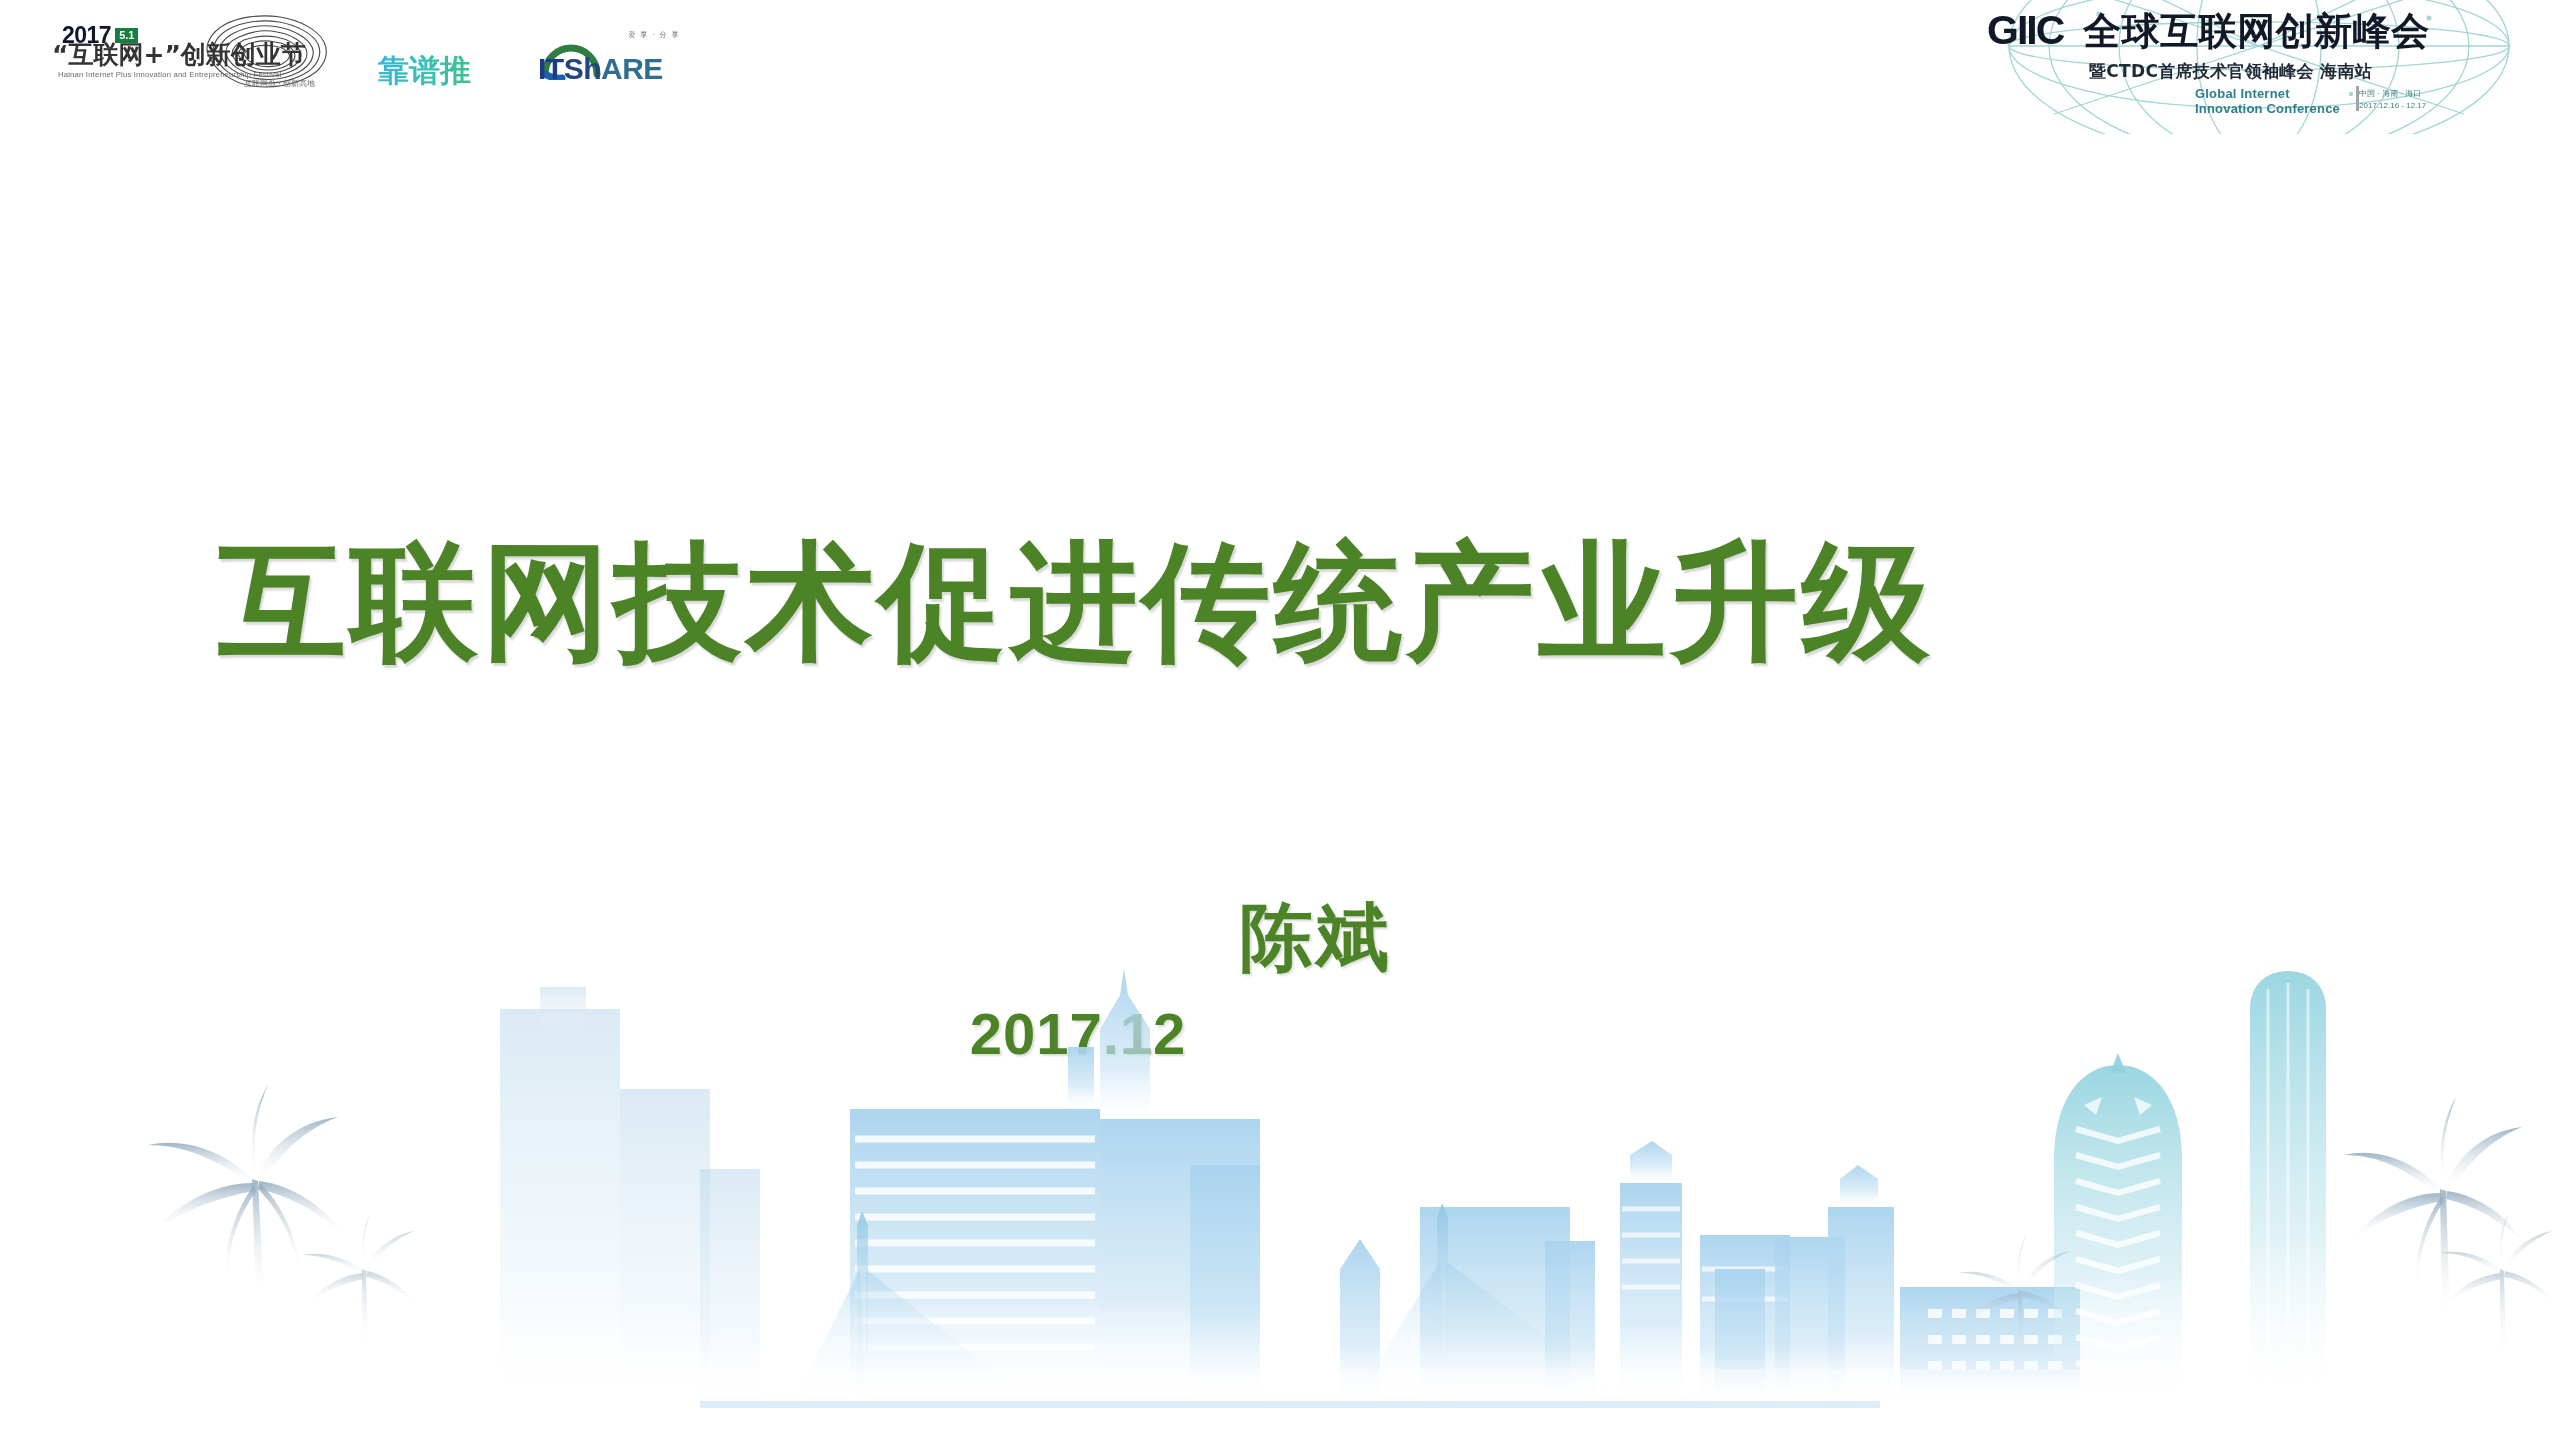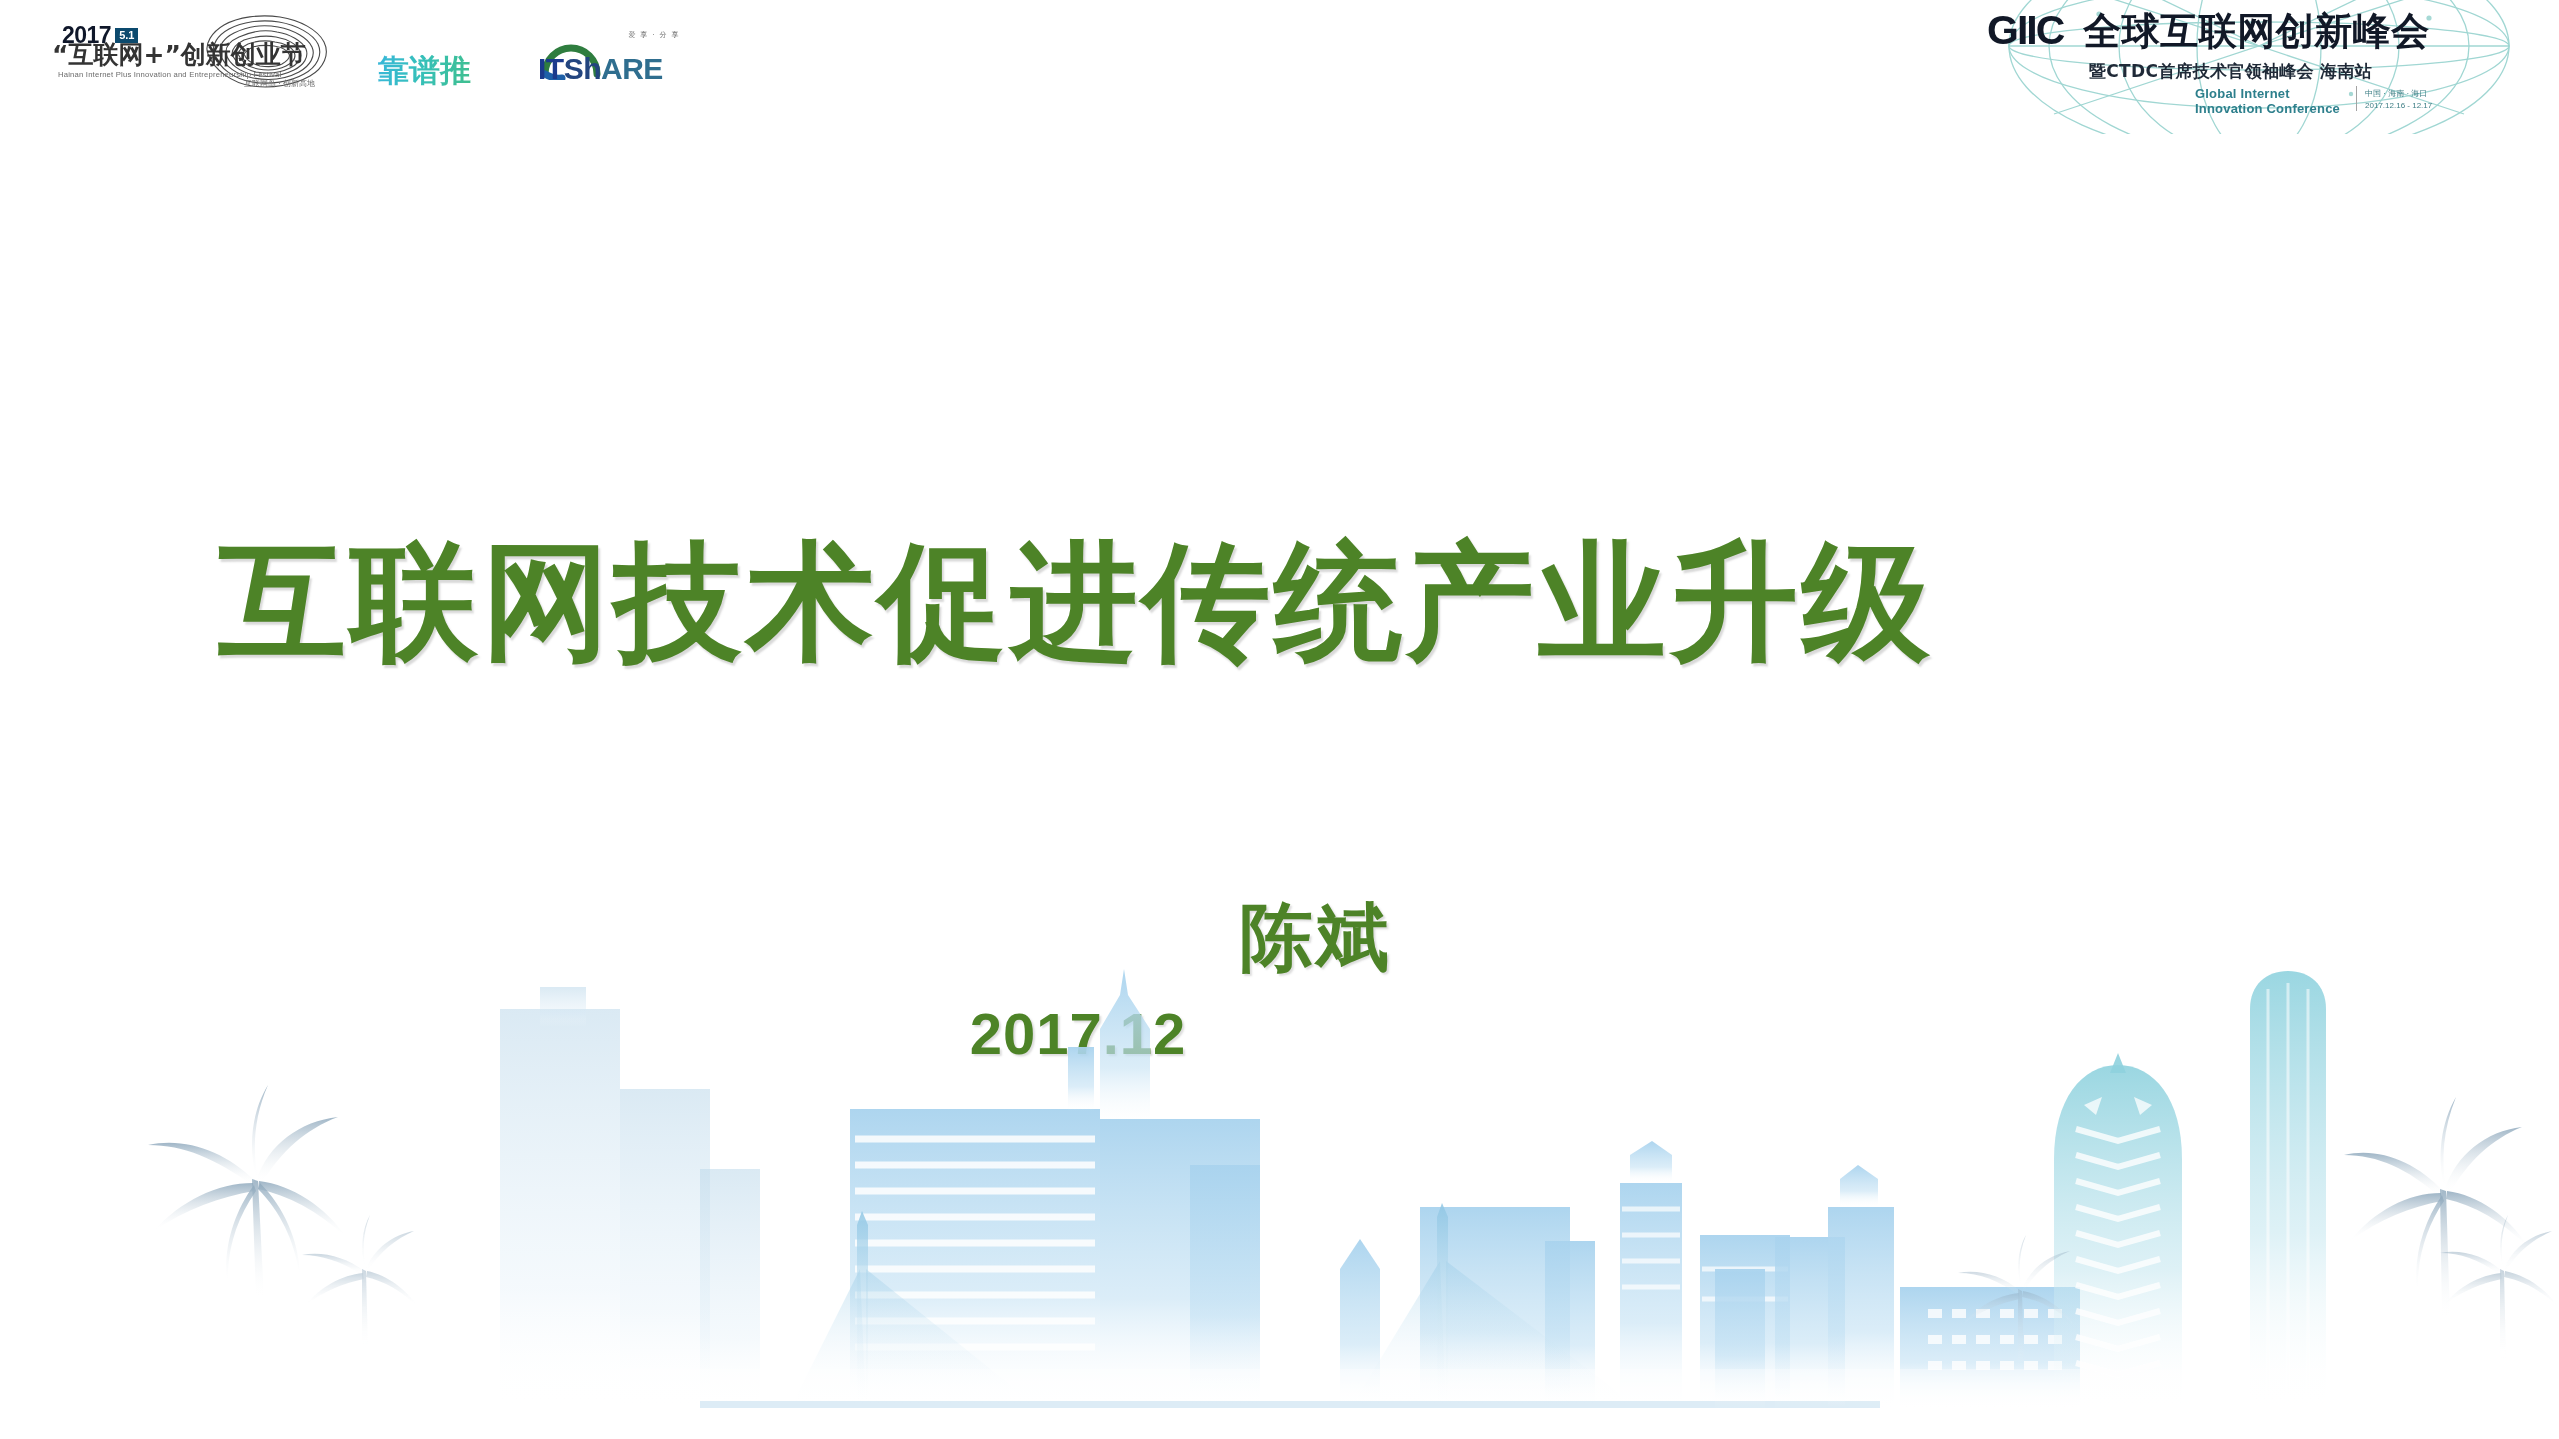--- a/index.html
+++ b/index.html
@@ -52,21 +52,21 @@
     gap: 4px;
   }
   .fest-year {
     font-size: 23px;
     font-weight: bold;
     color: #0f172a;
     letter-spacing: -.5px;
     line-height: 1;
   }
   .fest-badge {
-    background: #0c4a6e;
+    background: #15803d;
     color: #fff;
     font-size: 11px;
     font-weight: bold;
     padding: 2px 4px 2px 4px;
     line-height: 1;
     letter-spacing: 0px;
   }
   .fest-main {
     position: absolute;
     left: 4px;
@@ -221,22 +221,22 @@
     color: #2d7f8c;
     line-height: 1.18;
     letter-spacing: .2px;
     margin-left: 40px;
   }
   .giic-meta {
     font-size: 8px;
     color: #3f7f86;
     line-height: 1.45;
     padding-top: 2px;
-    border-left: 1px solid #a3a3a3;
-    padding-left: 8px;
+    border-left: 3px solid #a3a3a3;
+    padding-left: 0;
   }
 
   
   #title-block {
     position: absolute;
     left: 0;
     top: 0;
     width: 2559px;
     text-align: center;
   }

